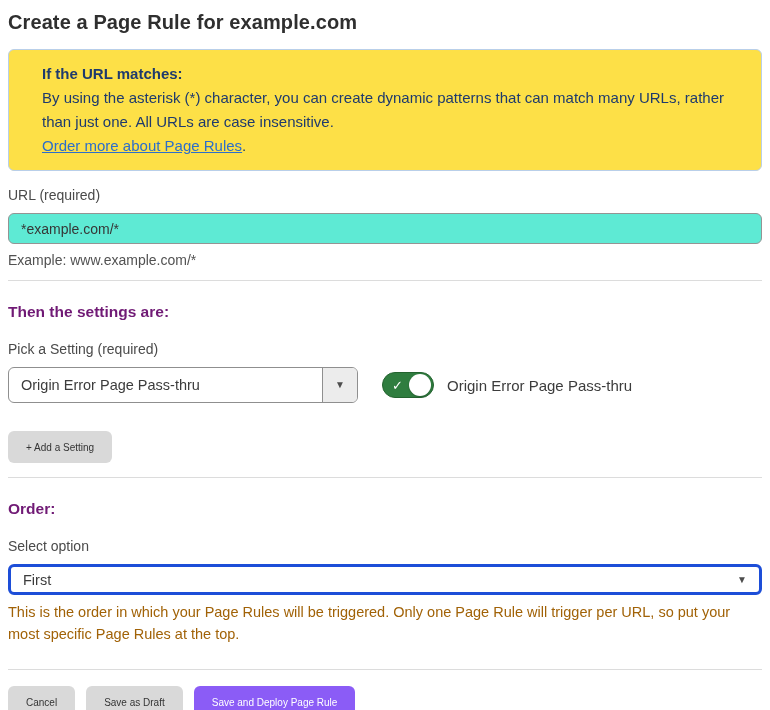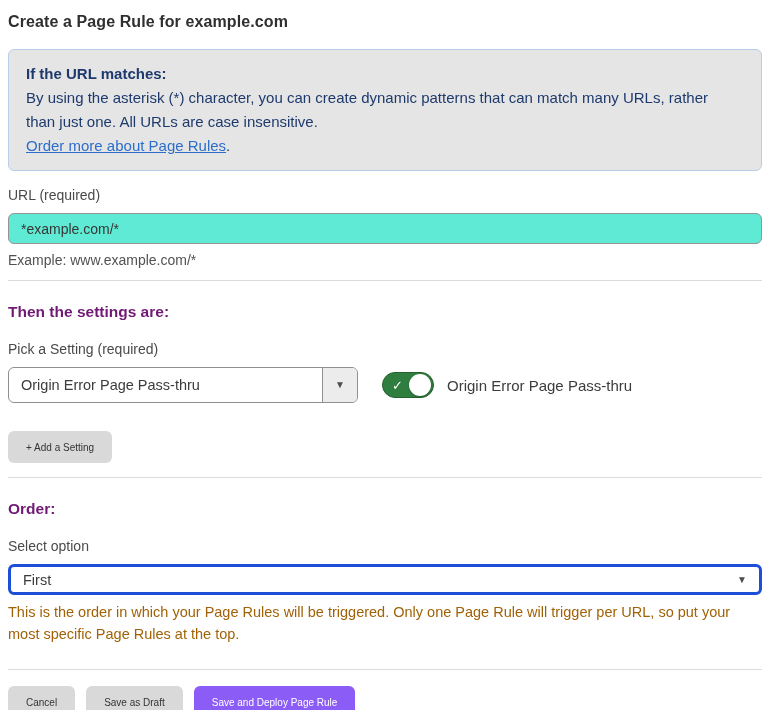--- a/index.html
+++ b/index.html
@@ -5,27 +5,27 @@
   * { box-sizing: border-box; margin: 0; padding: 0; }
   html, body { background: #ffffff; }
   body {
     width: 770px; height: 710px; overflow: hidden;
     font-family: "Liberation Sans", "DejaVu Sans", sans-serif;
     color: #3a3a3a;
   }
   .page { padding: 9px 8px 0 8px; }
 
   .page-title {
-    font-size: 16px; font-weight: 700; color: #2f2f2f;
+    font-size: 20px; font-weight: 700; color: #2f2f2f;
     line-height: 26px; margin-bottom: 14px; letter-spacing: .1px;
   }
 
   .info-box {
-    background: #e5e5e5; border: 1px solid #b9cfe9; border-radius: 6px;
-    padding: 12px 17px; margin-bottom: 14px;
+    background: #fde047; border: 1px solid #b9cfe9; border-radius: 6px;
+    padding: 12px 33px; margin-bottom: 14px;
     color: #1e3a6d; font-size: 15px; line-height: 24px;
   }
   .info-heading { font-weight: 700; }
   .info-body { max-width: 715px; }
   .info-linkline a, .info-link {
     color: #2c6ecb; text-decoration: underline; cursor: pointer;
   }
   .info-link-suffix { color: #1e3a6d; }
 
   .field-label { font-size: 14px; color: #4a4a4a; line-height: 20px; margin-bottom: 8px; }

